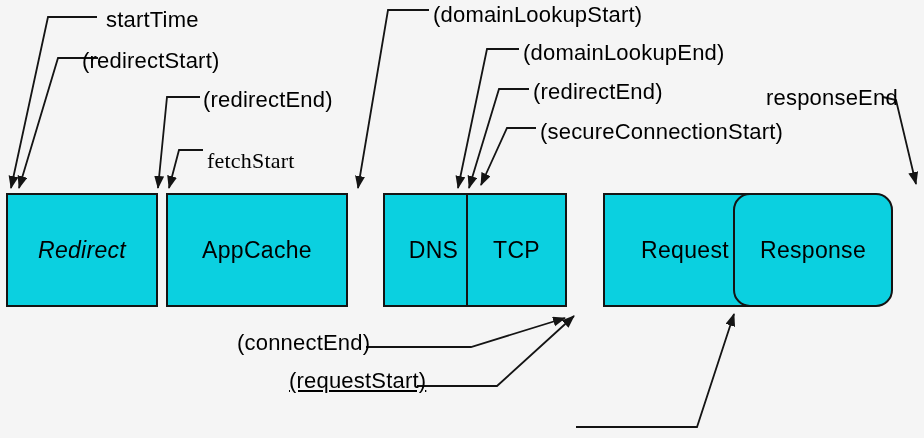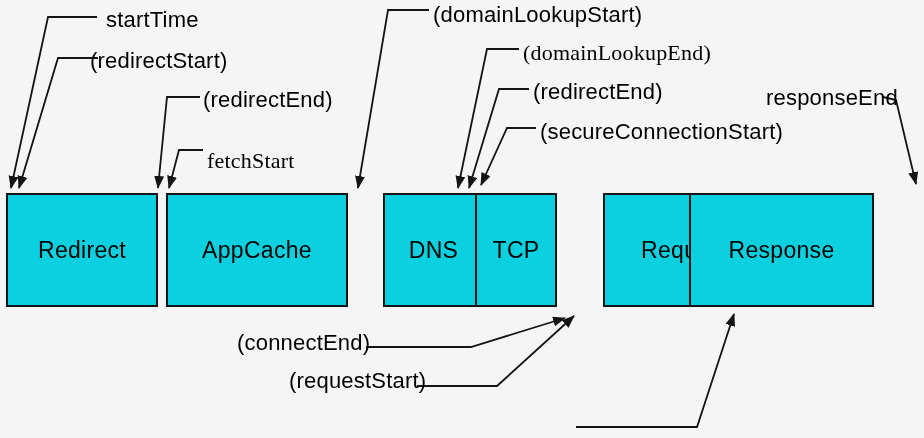--- a/index.html
+++ b/index.html
@@ -73,45 +73,45 @@
     <path class="leader" marker-end="url(#arrow)" d="M429,10 L388,10 L358,188"></path>
     <path class="leader" marker-end="url(#arrow)" d="M519,49 L487,49 L458,188"></path>
     <path class="leader" marker-end="url(#arrow)" d="M529,89 L499,89 L469,188"></path>
     <path class="leader" marker-end="url(#arrow)" d="M536,128 L507,128 L481,185"></path>
     <path class="leader" marker-end="url(#arrow)" d="M883,97 L896,100 L916,184"></path>
     <path class="leader" marker-end="url(#arrow)" d="M366,347 L471,347 L565,318"></path>
     <path class="leader" marker-end="url(#arrow)" d="M417,386 L497,386 L574,316"></path>
     <path class="leader" marker-end="url(#arrow)" d="M576,427 L697,427 L734,314"></path>
   </svg>
 
-  <div class="phase" style="left:6px; width:152px;">
+  <div class="phase" style="left:6px; width:152px;font-style:italic;">
     <span>Redirect</span>
   </div>
   <div class="phase" style="left:166px; width:182px;">
     <span>AppCache</span>
   </div>
   <div class="phase" style="left:356px; width:101px;margin-left:27px;">
     <span>DNS</span>
   </div>
-  <div class="phase" style="left:466px; width:82px;margin-left:9px;">
+  <div class="phase" style="left:466px; width:101px;">
     <span>TCP</span>
   </div>
   <div class="phase" style="left:603px; width:164px;">
     <span>Request</span>
   </div>
-  <div class="phase" style="left:689px; width:185px;">
+  <div class="phase" style="left:733px; width:160px;border-radius:17px;">
     <span>Response</span>
   </div>
 
   <div class="tlabel" style="left:106px; top:7px;">startTime</div>
-  <div class="tlabel" style="left:90px; top:48px;">(redirectStart)</div>
+  <div class="tlabel" style="left:82px; top:48px;">(redirectStart)</div>
   <div class="tlabel" style="left:203px; top:87px;">(redirectEnd)</div>
   <div class="tlabel" style="left:207px; top:148px;font-family:Liberation Serif, serif;">fetchStart</div>
   <div class="tlabel" style="left:433px; top:2px;">(domainLookupStart)</div>
-  <div class="tlabel" style="left:523px; top:40px;font-family:Liberation Serif, serif;">(domainLookupEnd)</div>
+  <div class="tlabel" style="left:523px; top:40px;">(domainLookupEnd)</div>
   <div class="tlabel" style="left:533px; top:79px;">(redirectEnd)</div>
   <div class="tlabel" style="left:540px; top:119px;">(secureConnectionStart)</div>
   <div class="tlabel" style="left:237px; top:330px;">(connectEnd)</div>
 
   <div class="tlabel" style="left:766px; top:85px;">responseEnd</div>
-  <div class="tlabel" style="left:289px; top:368px;">(requestStart)</div>
+  <div class="tlabel" style="left:289px; top:368px;text-decoration:underline;">(requestStart)</div>
 
 </div>
 
 </body></html>

